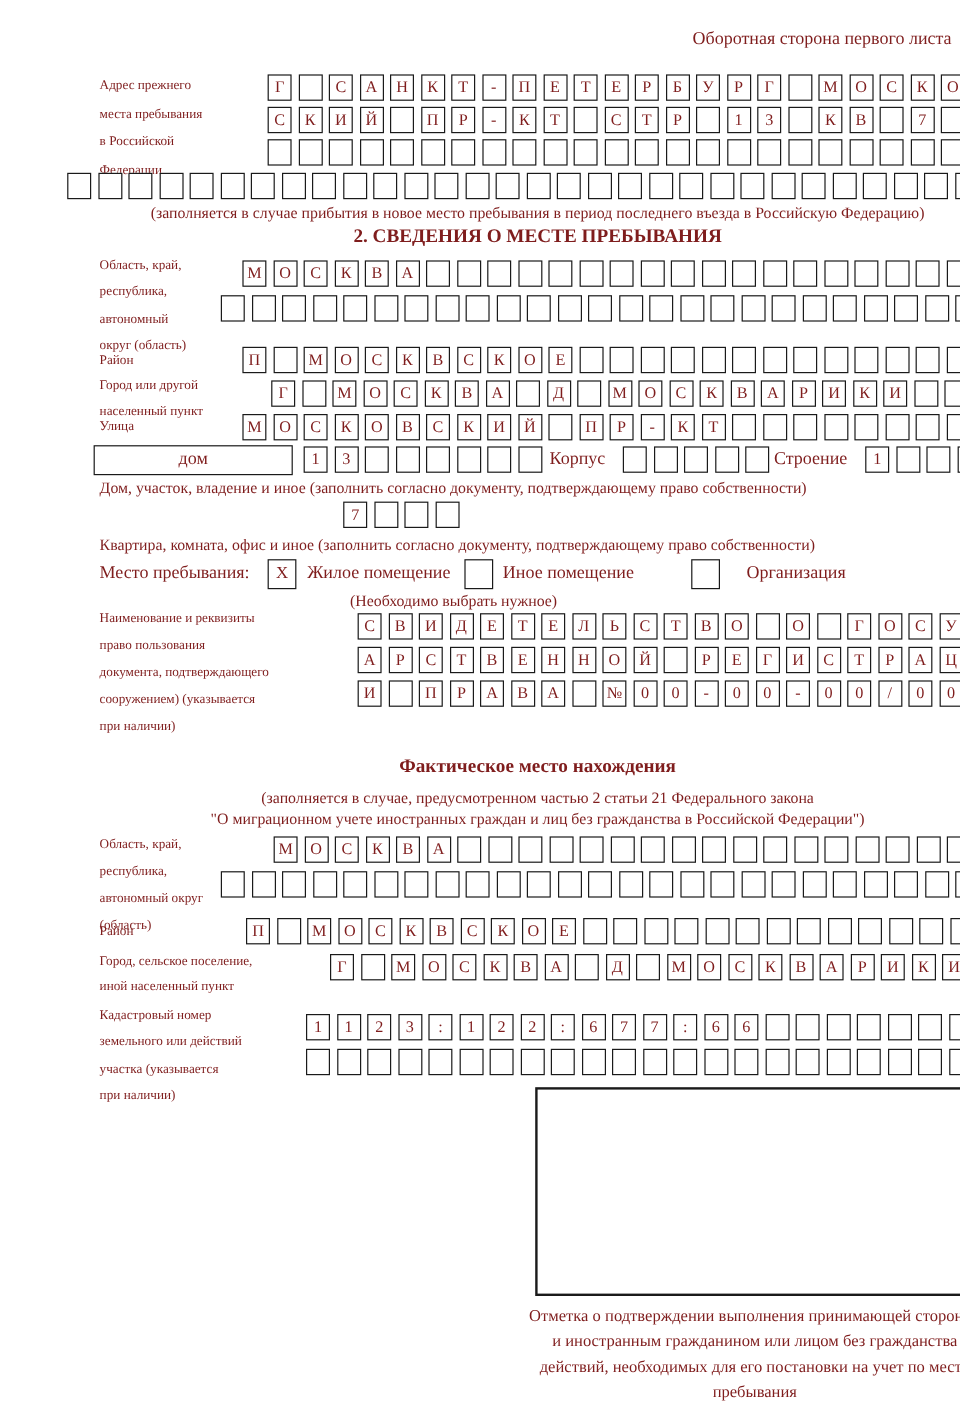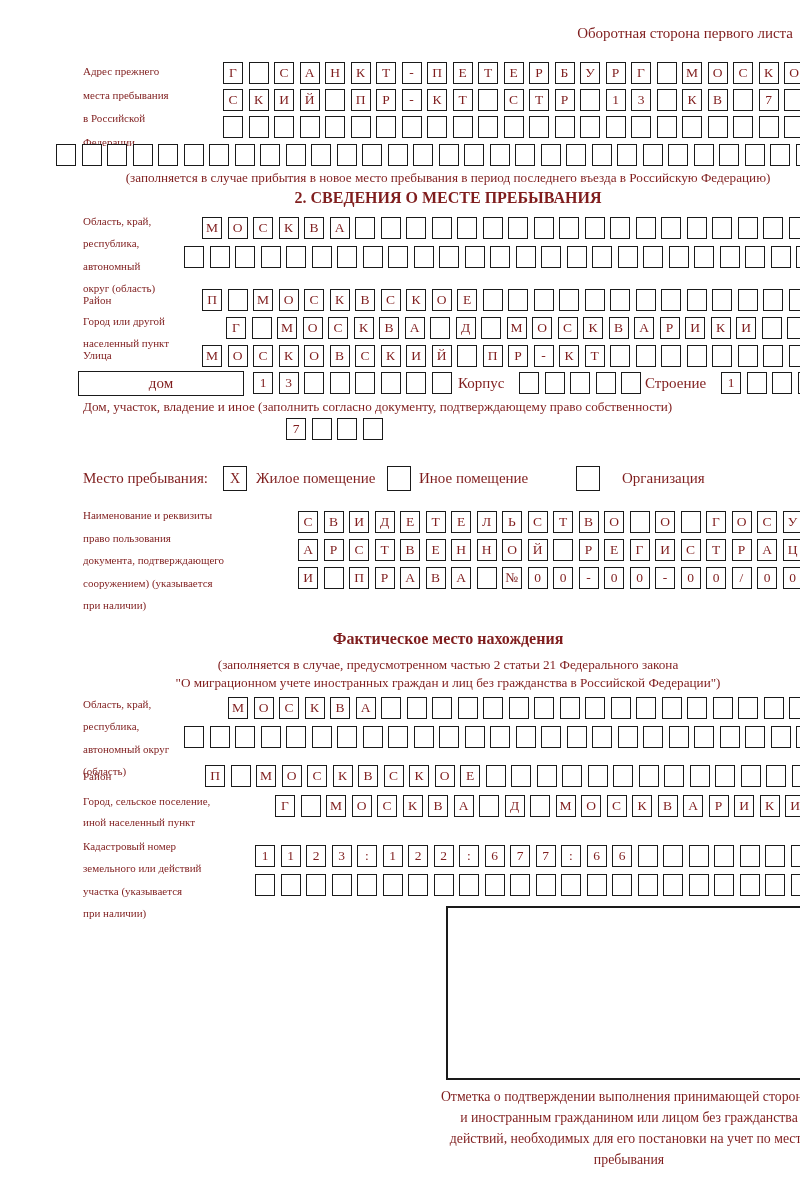--- a/index.html
+++ b/index.html
@@ -326,28 +326,30 @@
       <span class="cell"></span>
     </div>
   <div class="note" style="left:35px;top:398px;">Дом, участок, владение и иное (заполнить согласно документу, подтверждающему право собственности)</div>
 
   <div class="row" style="left:238px;top:418px;">
       <span class="cell">7</span>
       <span class="cell"></span>
       <span class="cell"></span>
       <span class="cell"></span>
     </div>
+  <div class="note" style="left:35px;top:445px;">Квартира, комната, офис и иное (заполнить согласно документу, подтверждающему право собственности)</div>
 
   <div class="inline-lbl" style="left:35px;top:470px;">Место пребывания:</div>
   <div class="checkbox" style="left:175px;top:466px;">X</div>
   <div class="inline-lbl" style="left:208px;top:470px;">Жилое помещение</div>
   <div class="checkbox" style="left:339px;top:466px;"></div>
   <div class="inline-lbl" style="left:371px;top:470px;">Иное помещение</div>
   <div class="checkbox" style="left:528px;top:466px;"></div>
   <div class="inline-lbl" style="left:574px;top:470px;text-align:right;">Организация</div>
+  <div class="note" style="left:30px;top:492px;width:600px;text-align:center;">(Необходимо выбрать нужное)</div>
 
   <div class="lbl" style="left:35px;top:504px;line-height:22.5px;">
       <div>Наименование и реквизиты</div>
       <div>право пользования</div>
       <div>документа, подтверждающего</div>
       <div>сооружением) (указывается</div>
       <div>при наличии)</div>
     </div>
   <div class="row" style="left:250px;top:511px;">
       <span class="cell">С</span>

